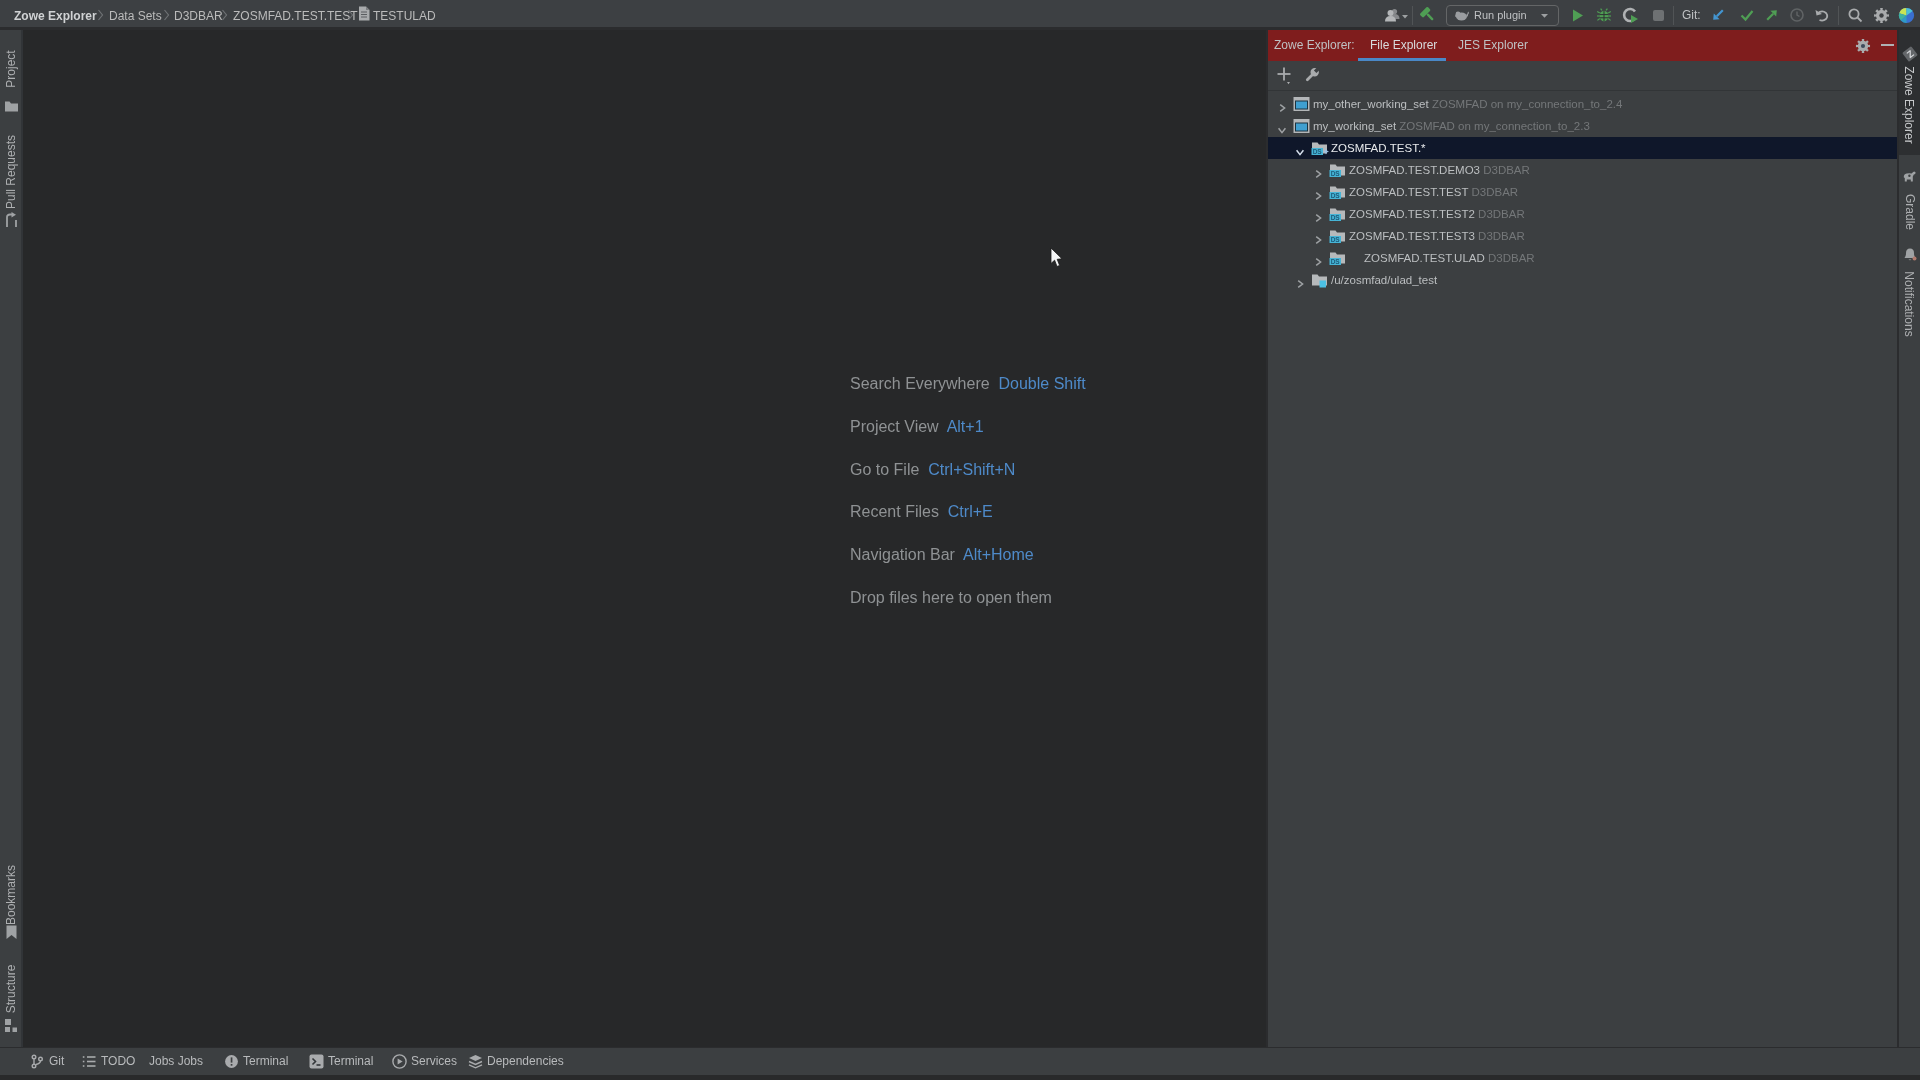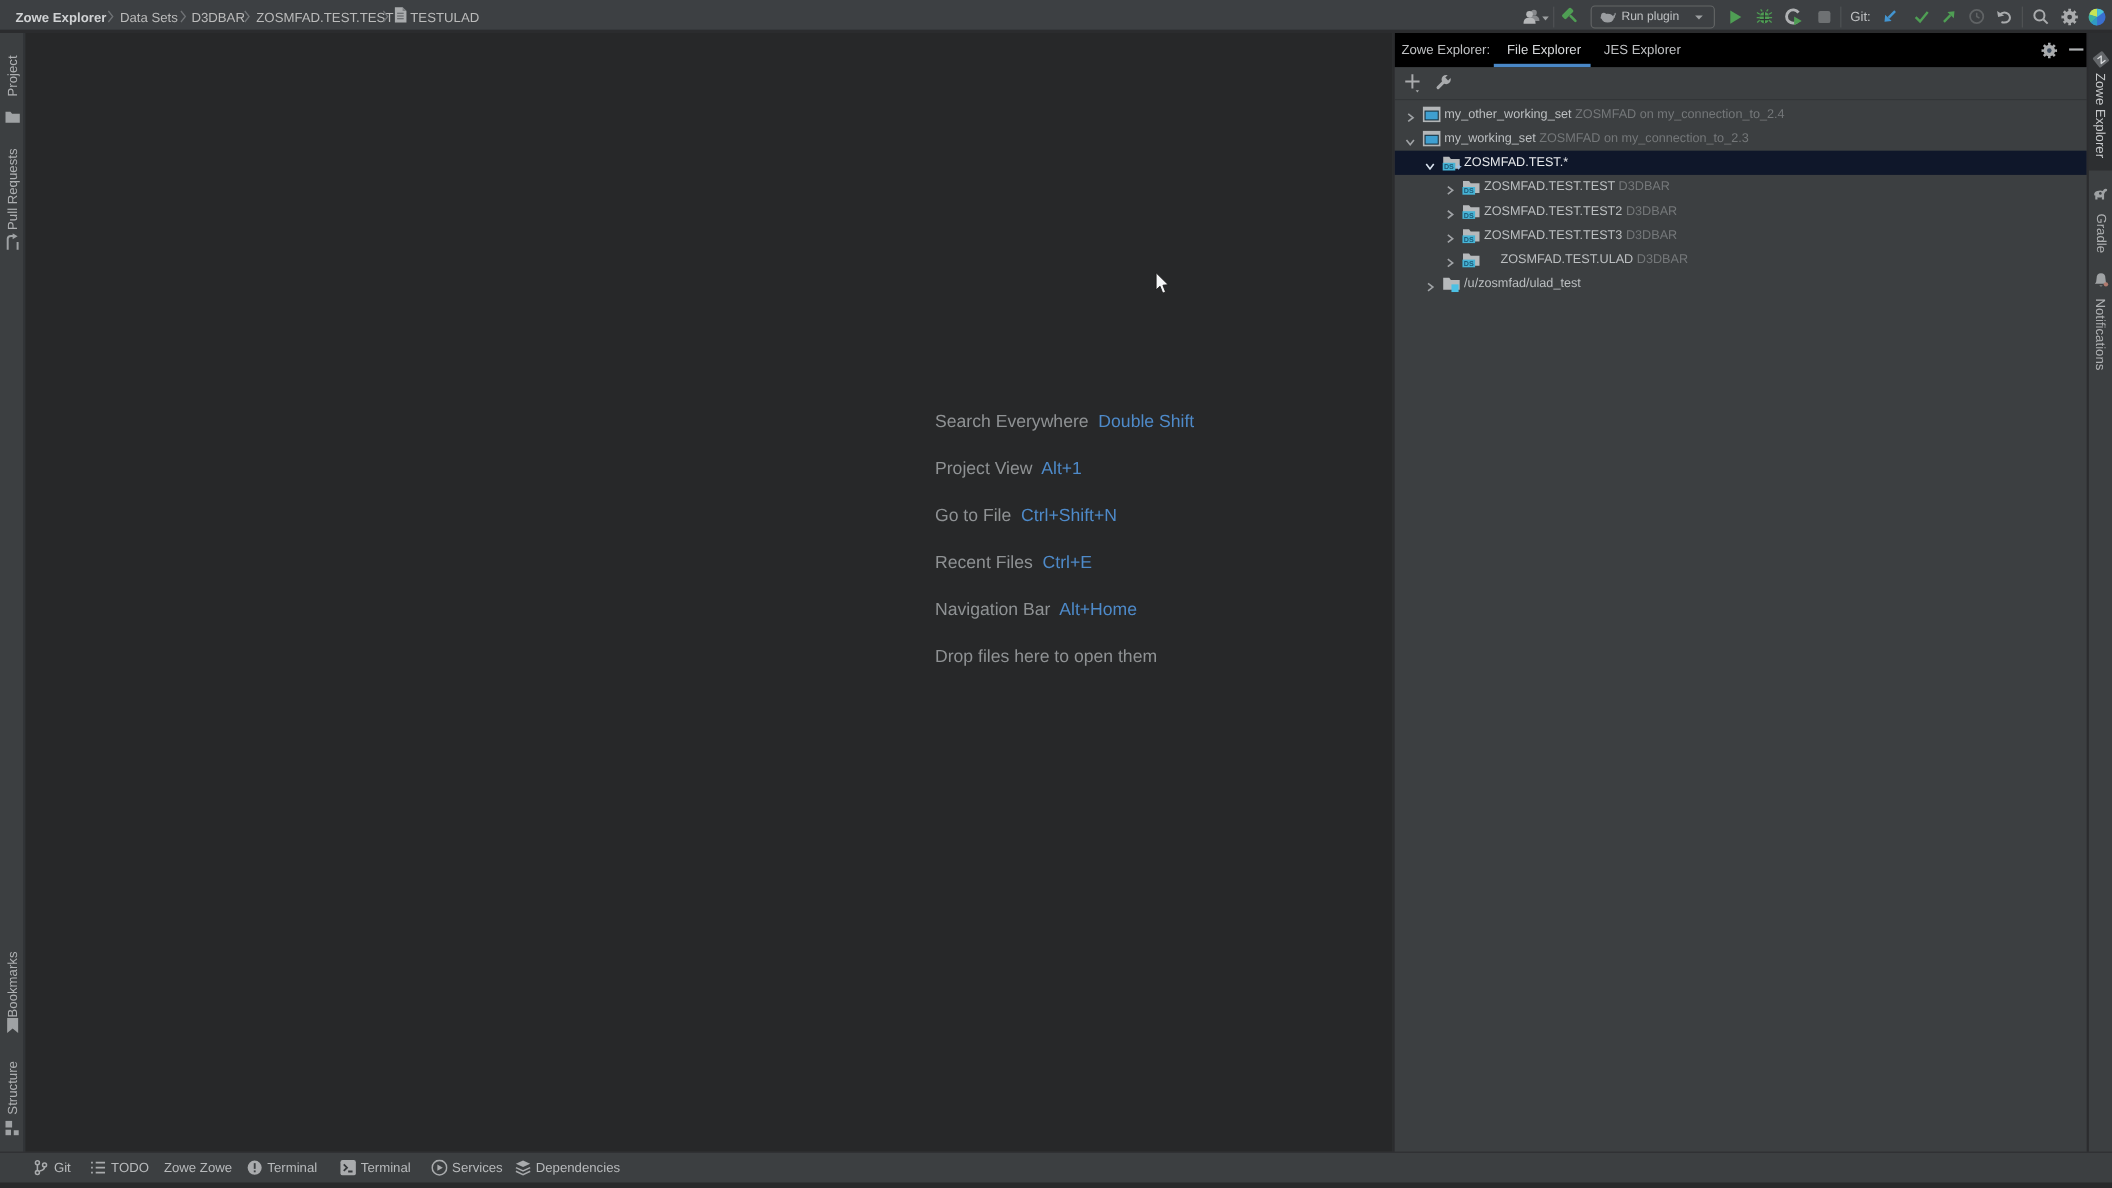--- a/index.html
+++ b/index.html
@@ -18,21 +18,21 @@
   .vlabelR { position:absolute; transform:rotate(90deg); transform-origin:center; font-size:12px; color:#aeb0b2; white-space:nowrap; }
 
   
   #editor { left:23px; top:30px; width:1243px; height:1017px; background:#272829; }
   .sline { position:absolute; left:850px; font-size:16px; color:#8f9294; white-space:nowrap; }
   .sline b { font-weight:normal; color:#4e8ac9; }
 
   
   #panelborder { left:1266px; top:30px; width:2px; height:1017px; background:#2b2c2e; }
   #panel { left:1268px; top:30px; width:629px; height:1017px; background:#3c3f41; }
-  #panelheader { left:0; top:0; width:629px; height:31px; background:#000000; }
+  #panelheader { left:0; top:0; width:629px; height:31px; background:#7f1d1d; }
   #paneltools { left:0; top:31px; width:629px; height:30px; border-bottom:1px solid #323537; }
   .tree { position:absolute; left:0; top:63px; width:629px; }
   .trow { position:relative; height:22px; line-height:22px; white-space:nowrap; font-size:11.5px; color:#bcbfc1; }
   .trow .sec { color:#747779; }
   .trow.sel { background:#0f172a; color:#e8eaec; }
   .ticon { position:absolute; top:3px; }
   .tchev { position:absolute; top:5px; }
 
   
   #rightborder { left:1897px; top:30px; width:2px; height:1017px; background:#2b2c2e; }
@@ -286,20 +286,31 @@
     </div>
     <div class="trow">
       <span class="tchev" style="left:45px;"><svg width="10" height="10" viewBox="0 0 10 10">
             <path d="M3.2 1.6 L7.6 5 L3.2 8.4" fill="none" stroke="#9fa2a5" stroke-width="1.5"></path>
           </svg></span>
       <span class="ticon" style="left:61px;"><svg width="17" height="16" viewBox="0 0 17 16">
             <path d="M1 2.5 h5.5 l1.5 2 H16 v9 H1 z" fill="#b6b9bb"></path>
             <rect x="0.5" y="8" width="11.5" height="7" fill="#46b4d6"></rect>
             <text x="6.2" y="13.8" font-size="6.5" font-weight="bold" fill="#1d5a78" text-anchor="middle" font-family="Liberation Sans, sans-serif">DS</text>
           </svg></span>
+      <span style="position:absolute;left:81px;">ZOSMFAD.TEST.DEMO3 <span class="sec">D3DBAR</span></span>
+    </div>
+    <div class="trow">
+      <span class="tchev" style="left:45px;"><svg width="10" height="10" viewBox="0 0 10 10">
+            <path d="M3.2 1.6 L7.6 5 L3.2 8.4" fill="none" stroke="#9fa2a5" stroke-width="1.5"></path>
+          </svg></span>
+      <span class="ticon" style="left:61px;"><svg width="17" height="16" viewBox="0 0 17 16">
+            <path d="M1 2.5 h5.5 l1.5 2 H16 v9 H1 z" fill="#b6b9bb"></path>
+            <rect x="0.5" y="8" width="11.5" height="7" fill="#46b4d6"></rect>
+            <text x="6.2" y="13.8" font-size="6.5" font-weight="bold" fill="#1d5a78" text-anchor="middle" font-family="Liberation Sans, sans-serif">DS</text>
+          </svg></span>
       <span style="position:absolute;left:81px;">ZOSMFAD.TEST.TEST <span class="sec">D3DBAR</span></span>
     </div>
     <div class="trow">
       <span class="tchev" style="left:45px;"><svg width="10" height="10" viewBox="0 0 10 10">
             <path d="M3.2 1.6 L7.6 5 L3.2 8.4" fill="none" stroke="#9fa2a5" stroke-width="1.5"></path>
           </svg></span>
       <span class="ticon" style="left:61px;"><svg width="17" height="16" viewBox="0 0 17 16">
             <path d="M1 2.5 h5.5 l1.5 2 H16 v9 H1 z" fill="#b6b9bb"></path>
             <rect x="0.5" y="8" width="11.5" height="7" fill="#46b4d6"></rect>
             <text x="6.2" y="13.8" font-size="6.5" font-weight="bold" fill="#1d5a78" text-anchor="middle" font-family="Liberation Sans, sans-serif">DS</text>
@@ -378,21 +389,21 @@
       <g stroke="#a9abad" stroke-width="1.6">
         <line x1="0.8" y1="2" x2="2.4" y2="2"></line>
         <line x1="5" y1="2" x2="13.5" y2="2"></line>
         <line x1="0.8" y1="6.5" x2="2.4" y2="6.5"></line>
         <line x1="5" y1="6.5" x2="13.5" y2="6.5"></line>
         <line x1="0.8" y1="11" x2="2.4" y2="11"></line>
         <line x1="5" y1="11" x2="13.5" y2="11"></line>
       </g>
     </svg>
   <span class="sitem" style="left:101px;">TODO</span>
-  <span class="sitem" style="left:149px;">Zowe Zowe</span>
+  <span class="sitem" style="left:149px;">Jobs Jobs</span>
   <svg class="abs" style="left:224px;top:6px;" width="15" height="15" viewBox="0 0 15 15">
       <circle cx="7.5" cy="7.5" r="6.4" fill="#a9abad"></circle>
       <rect x="6.7" y="3.4" width="1.7" height="5.2" fill="#3c3f41"></rect>
       <rect x="6.7" y="10" width="1.7" height="1.7" fill="#3c3f41"></rect>
     </svg>
   <span class="sitem" style="left:243px;">Terminal</span>
   <svg class="abs" style="left:309px;top:6px;" width="15" height="15" viewBox="0 0 15 15">
       <rect x="0.5" y="0.5" width="14" height="14" rx="2" fill="#a9abad"></rect>
       <path d="M3.5 4.5 L6.5 7.5 L3.5 10.5" fill="none" stroke="#34373a" stroke-width="1.6"></path>
       <line x1="7.5" y1="11" x2="11.5" y2="11" stroke="#34373a" stroke-width="1.6"></line>

